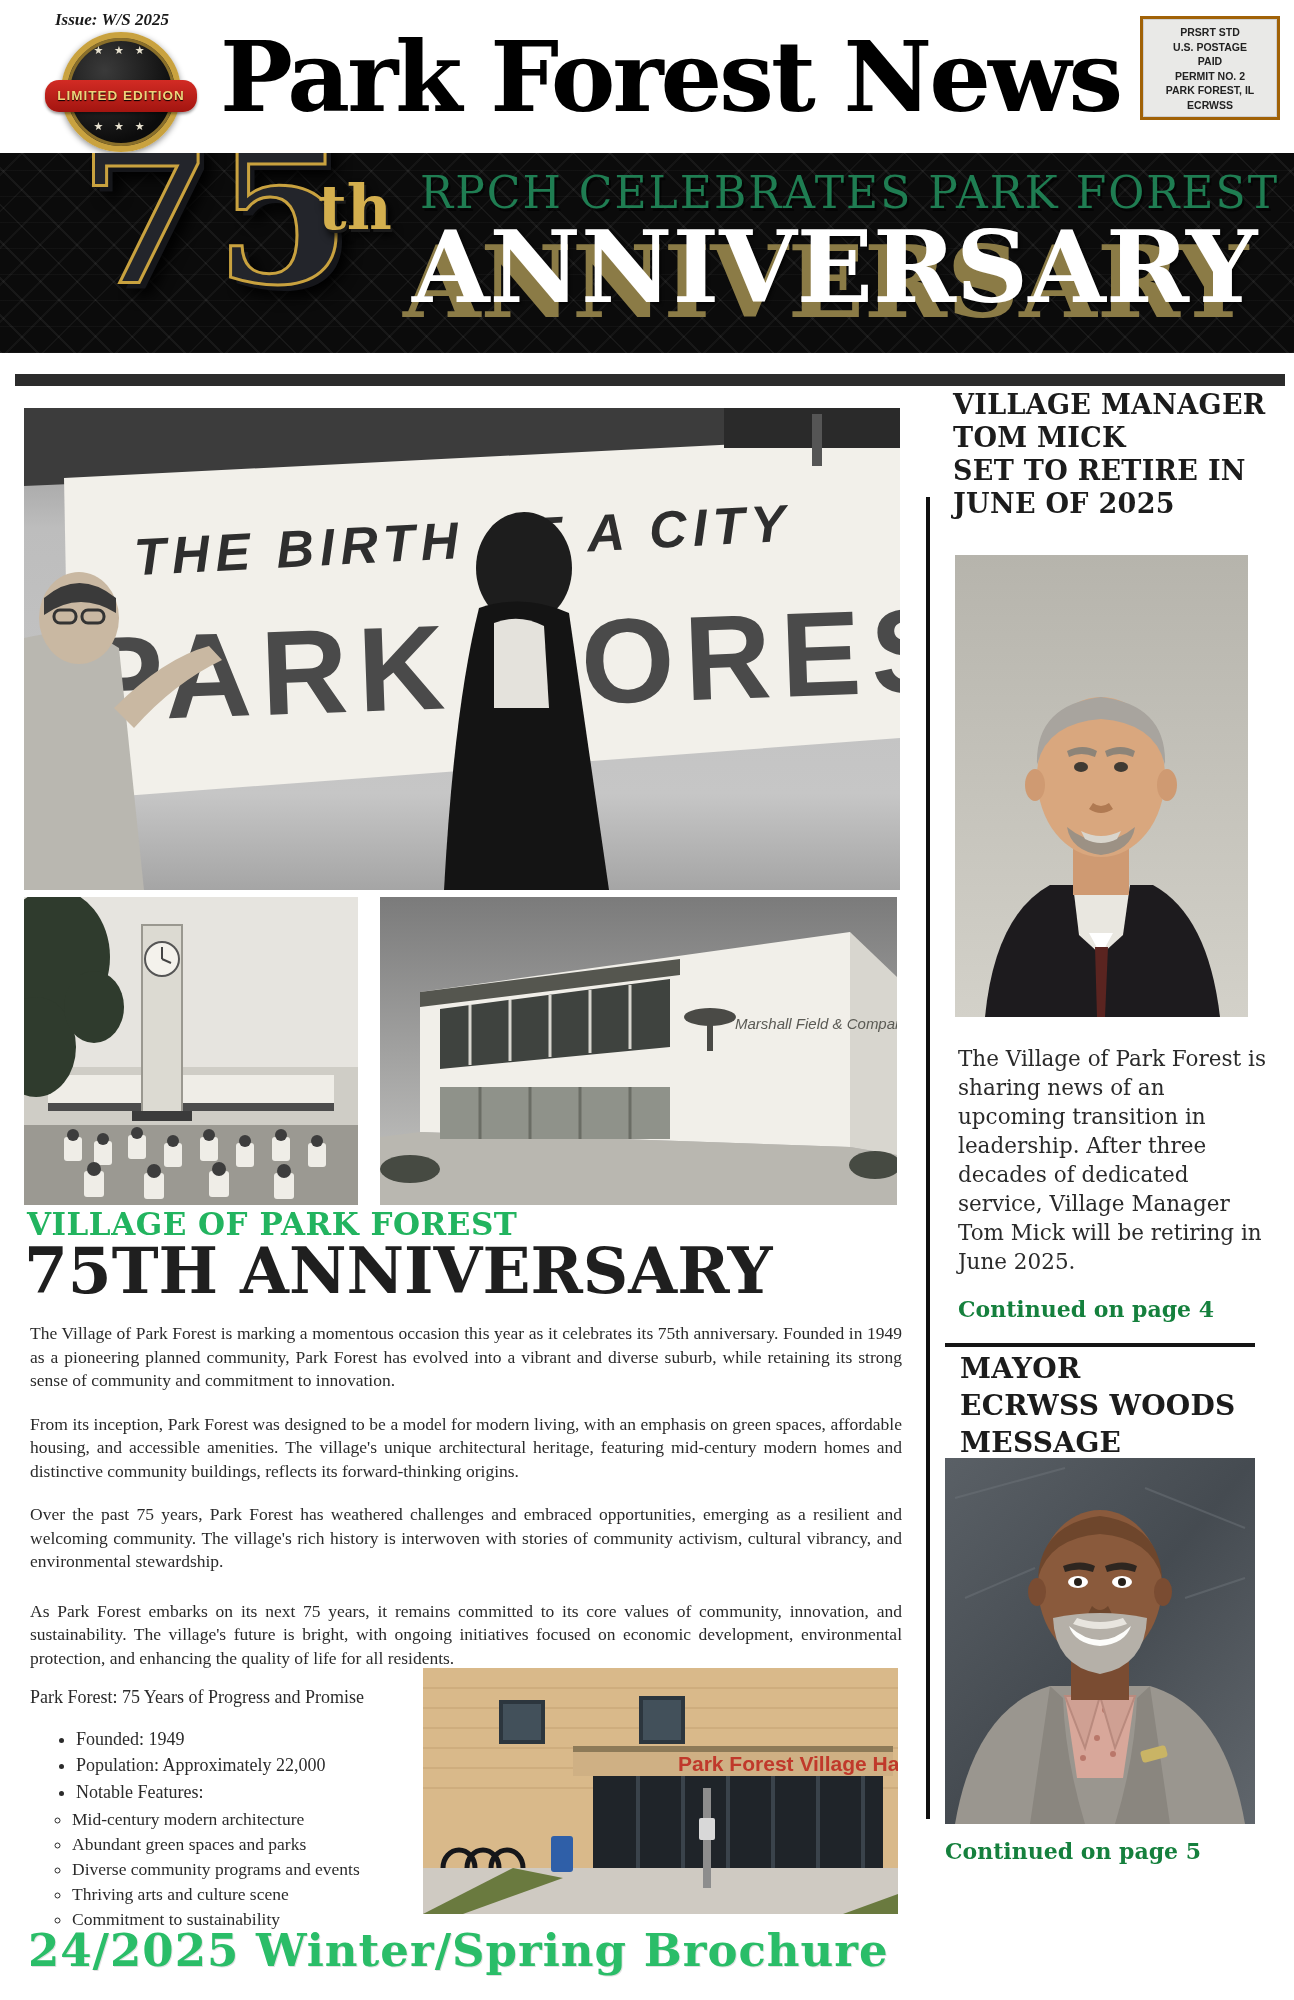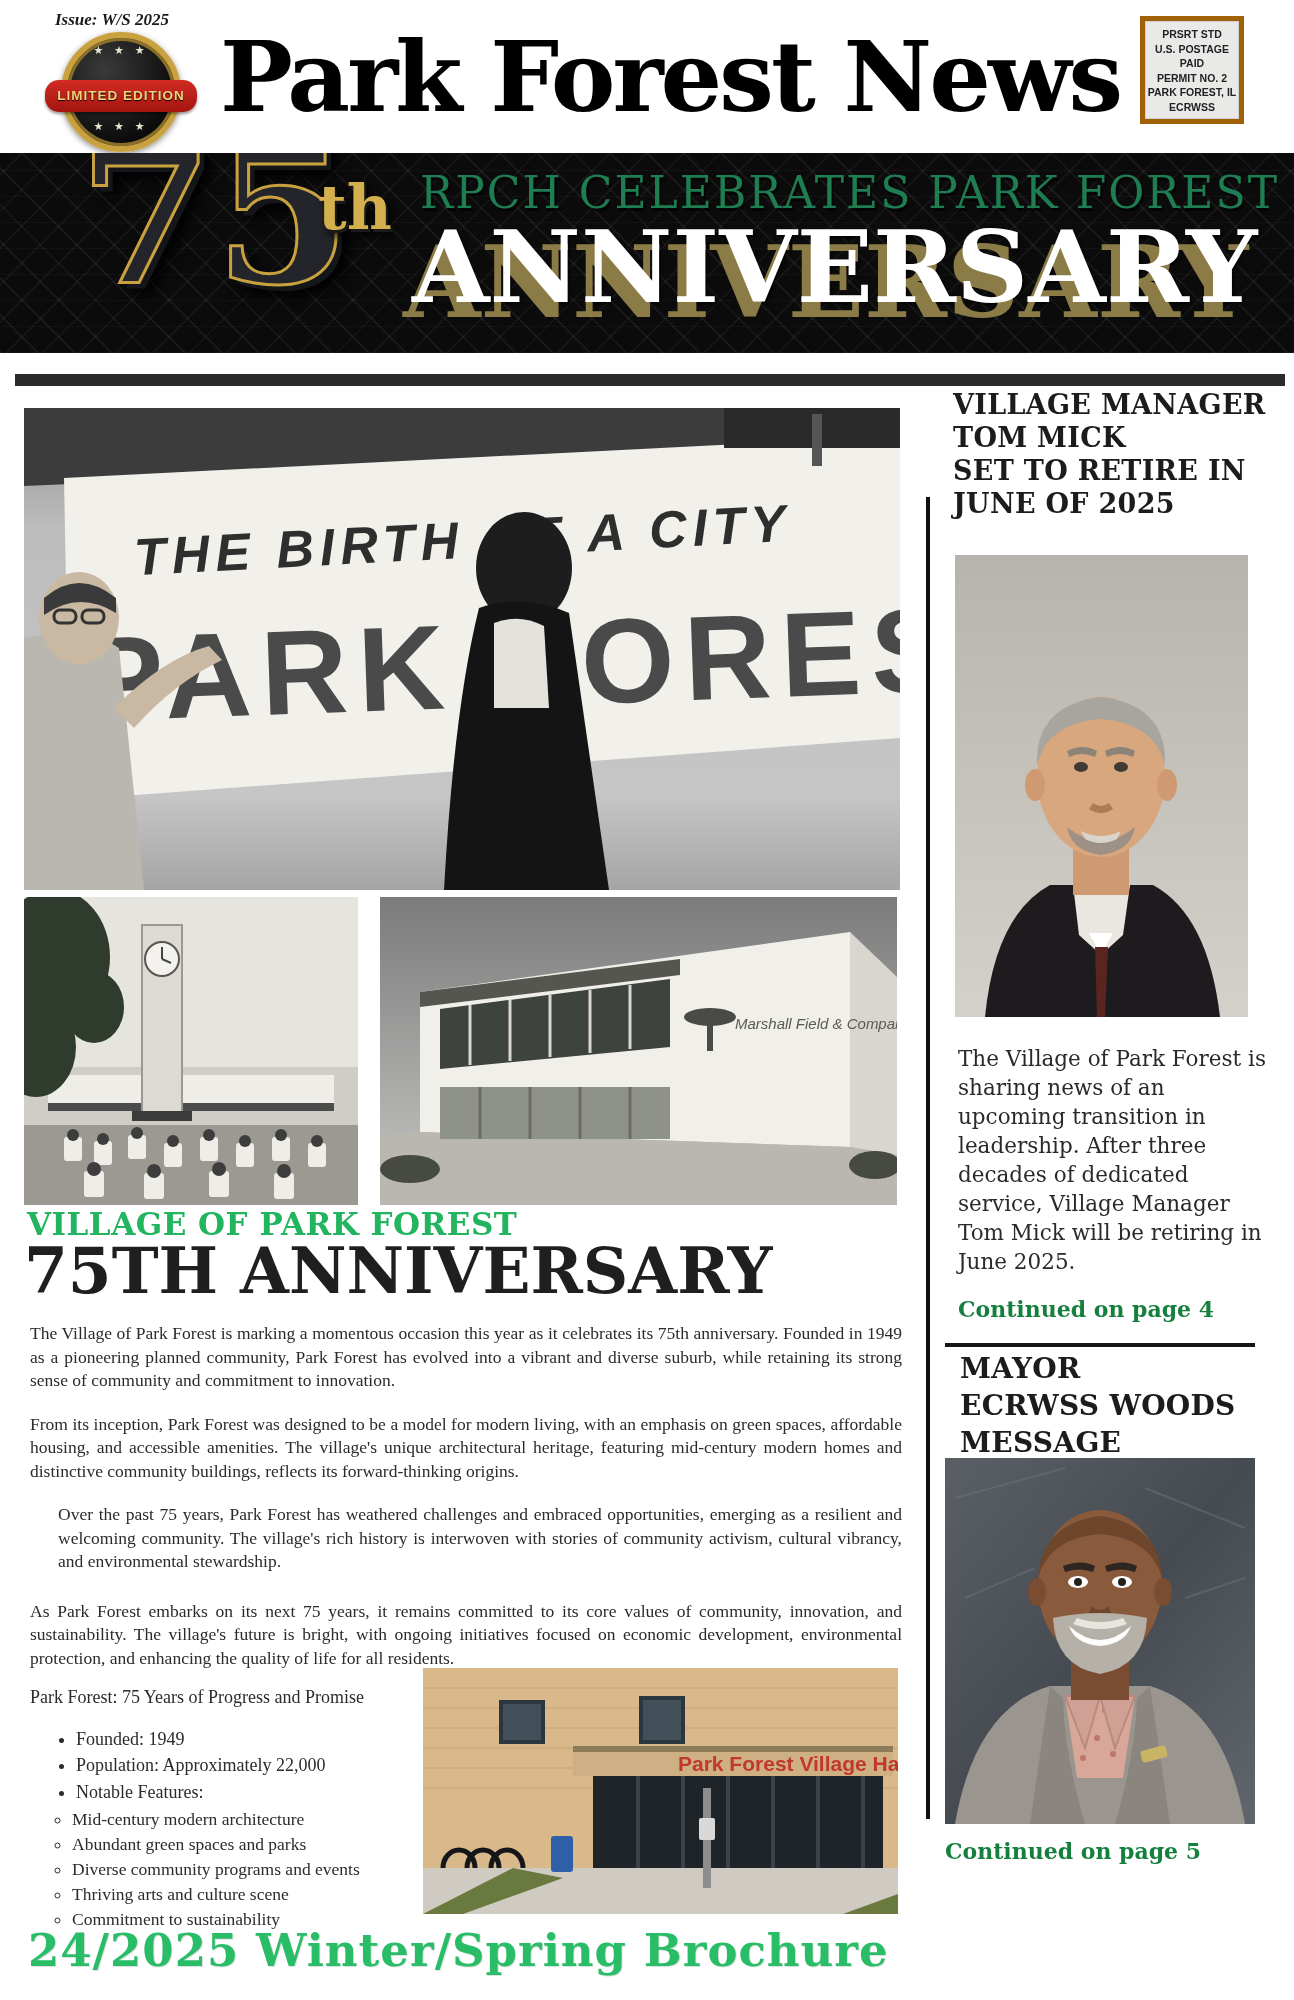--- a/index.html
+++ b/index.html
@@ -4,21 +4,21 @@
 <style>
   html,body{margin:0;padding:0;background:#ffffff;}
   #page{position:relative;width:1294px;height:2000px;background:#ffffff;overflow:hidden;
         font-family:"Liberation Serif",serif;}
 
   
   .issue{position:absolute;left:55px;top:10px;font:italic bold 17px/20px "Liberation Serif",serif;color:#1a1a1a;}
   .masthead{position:absolute;left:200px;top:2px;width:940px;text-align:center;
             font-family:"DejaVu Serif",serif;font-weight:bold;font-size:97px;line-height:150px;
             letter-spacing:-3px;color:#000;}
-  .postage{position:absolute;left:1140px;top:16px;width:104px;box-sizing:border-box;border:5px solid #a16207;
+  .postage{position:absolute;left:1140px;top:16px;width:140px;box-sizing:border-box;border:3px solid #a16207;
            background:#e9e9e7;padding:6px 2px 5px;text-align:center;
            font:bold 10.5px/14.5px "Liberation Sans",sans-serif;color:#222;box-shadow:0 0 0 1px #cfcfcf inset;}
   .postage .u{}
   
   .badge{position:absolute;left:45px;top:32px;width:152px;height:132px;}
   .badge .circle{position:absolute;left:16px;top:0;width:108px;height:108px;border-radius:50%;
                  border:6px solid #c9a23f;background:radial-gradient(circle at 35% 30%,#3a3a3a,#0c0c0c 70%);
                  box-shadow:0 2px 6px rgba(0,0,0,.45), inset 0 0 0 3px #8a6f2a;}
   .badge .stars{position:absolute;width:120px;left:16px;text-align:center;color:#e8e2d0;font-size:11px;letter-spacing:4px;}
   .badge .stars.top{top:12px;}
@@ -57,21 +57,21 @@
   .ph{position:absolute;display:block;}
 
   
   .kicker-green{position:absolute;left:27px;top:1206px;font-family:"DejaVu Serif",serif;font-weight:bold;
                 font-size:31px;color:#22b45f;letter-spacing:.5px;white-space:nowrap;}
   .h1{position:absolute;left:24px;top:1238px;font-family:"DejaVu Serif",serif;font-weight:bold;
       font-size:63px;line-height:66px;color:#1f1f1f;white-space:nowrap;}
   .article{position:absolute;left:30px;top:1322px;width:872px;
            font:17.5px/23.5px "Liberation Serif",serif;color:#2b2b2b;}
   .article p{margin:0 0 20px 0;text-align:justify;}
-  .article p.p3{margin-bottom:26px;margin-left:28px;}
+  .article p.p3{margin-bottom:26px;}
   .article p.p4{margin-bottom:16px;}
   .article .intro{margin:0 0 16px 0;font-size:18px;}
   .article ul.main{margin:0;padding-left:46px;list-style:disc;font-size:18px;line-height:26.5px;}
   .article ul.sub{margin:2px 0 0 0;padding-left:42px;list-style:circle;font-size:17.5px;line-height:25px;}
 
   .footer-green{position:absolute;left:28px;top:1924px;font-family:"DejaVu Serif",serif;font-weight:bold;
                 font-size:45px;color:#2abd68;letter-spacing:1px;white-space:nowrap;
                 text-shadow:1px 1px 0 rgba(0,0,0,.12);}
 
   

